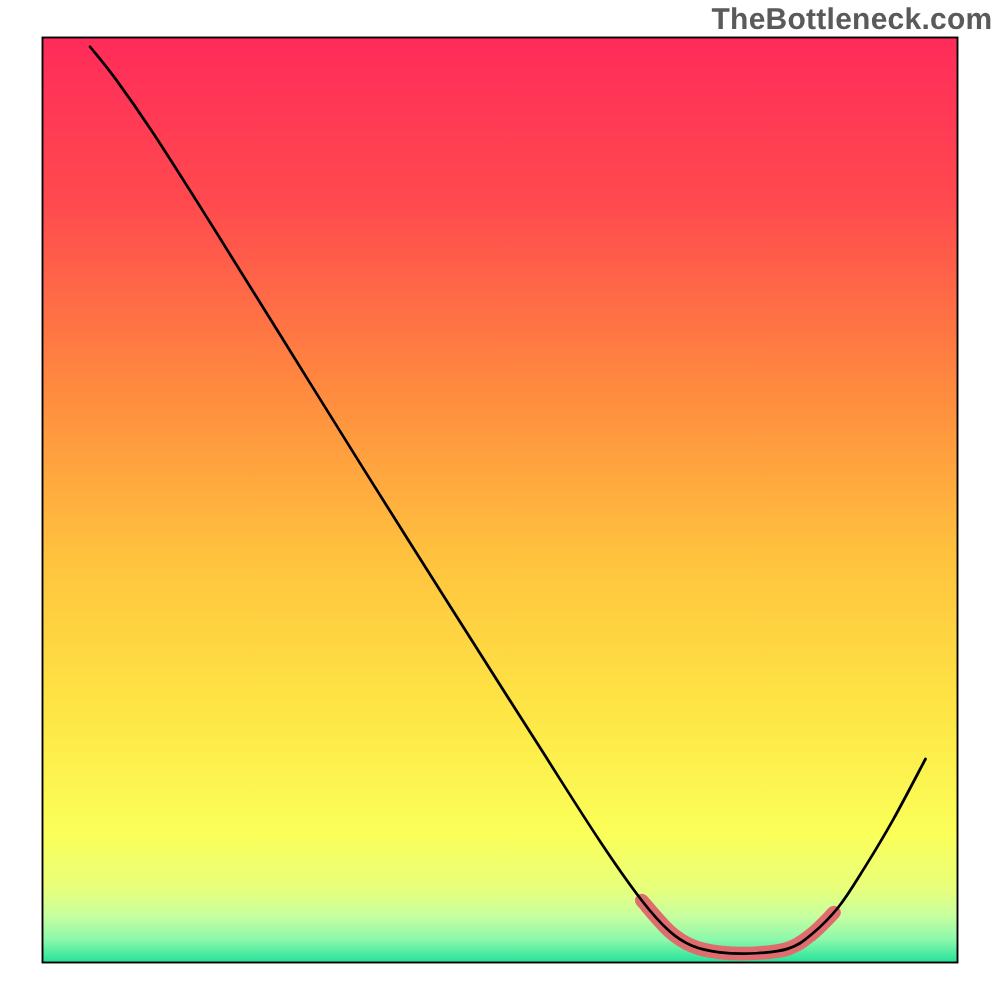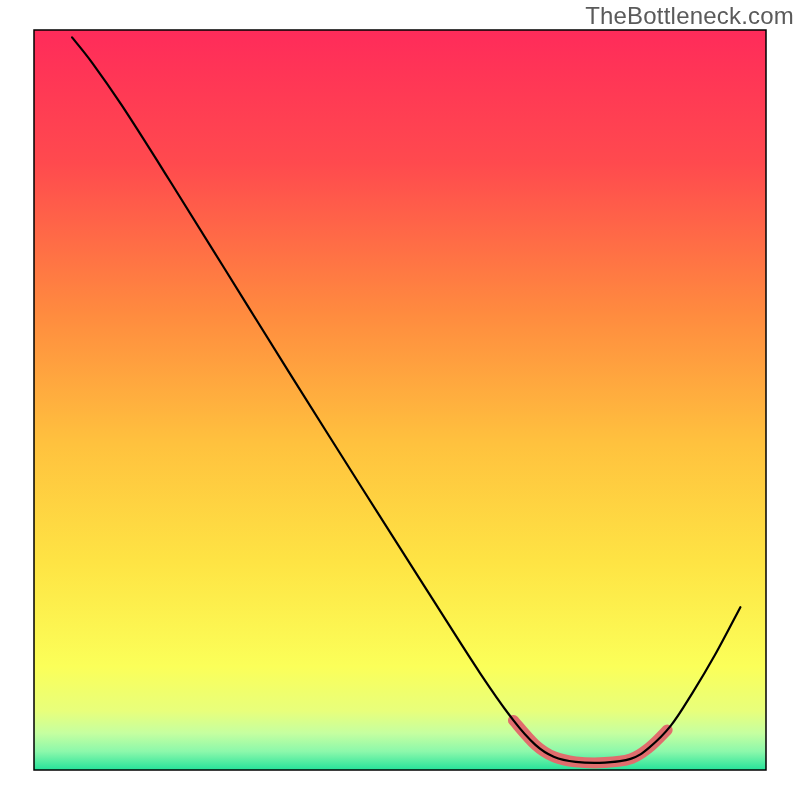--- a/index.html
+++ b/index.html
@@ -14,21 +14,21 @@
   .chart-root {
     position: relative;
     width: 800px;
     height: 800px;
   }
   .watermark {
     position: absolute;
     top: 2px;
     right: 6px;
     font-size: 24px;
-    font-weight: 400;
+    font-weight: 700;
     color: #5a5a5a;
     letter-spacing: 0.2px;
     z-index: 10;
   }
   svg.plot {
     position: absolute;
     left: 0;
     top: 0;
     width: 800px;
     height: 800px;

